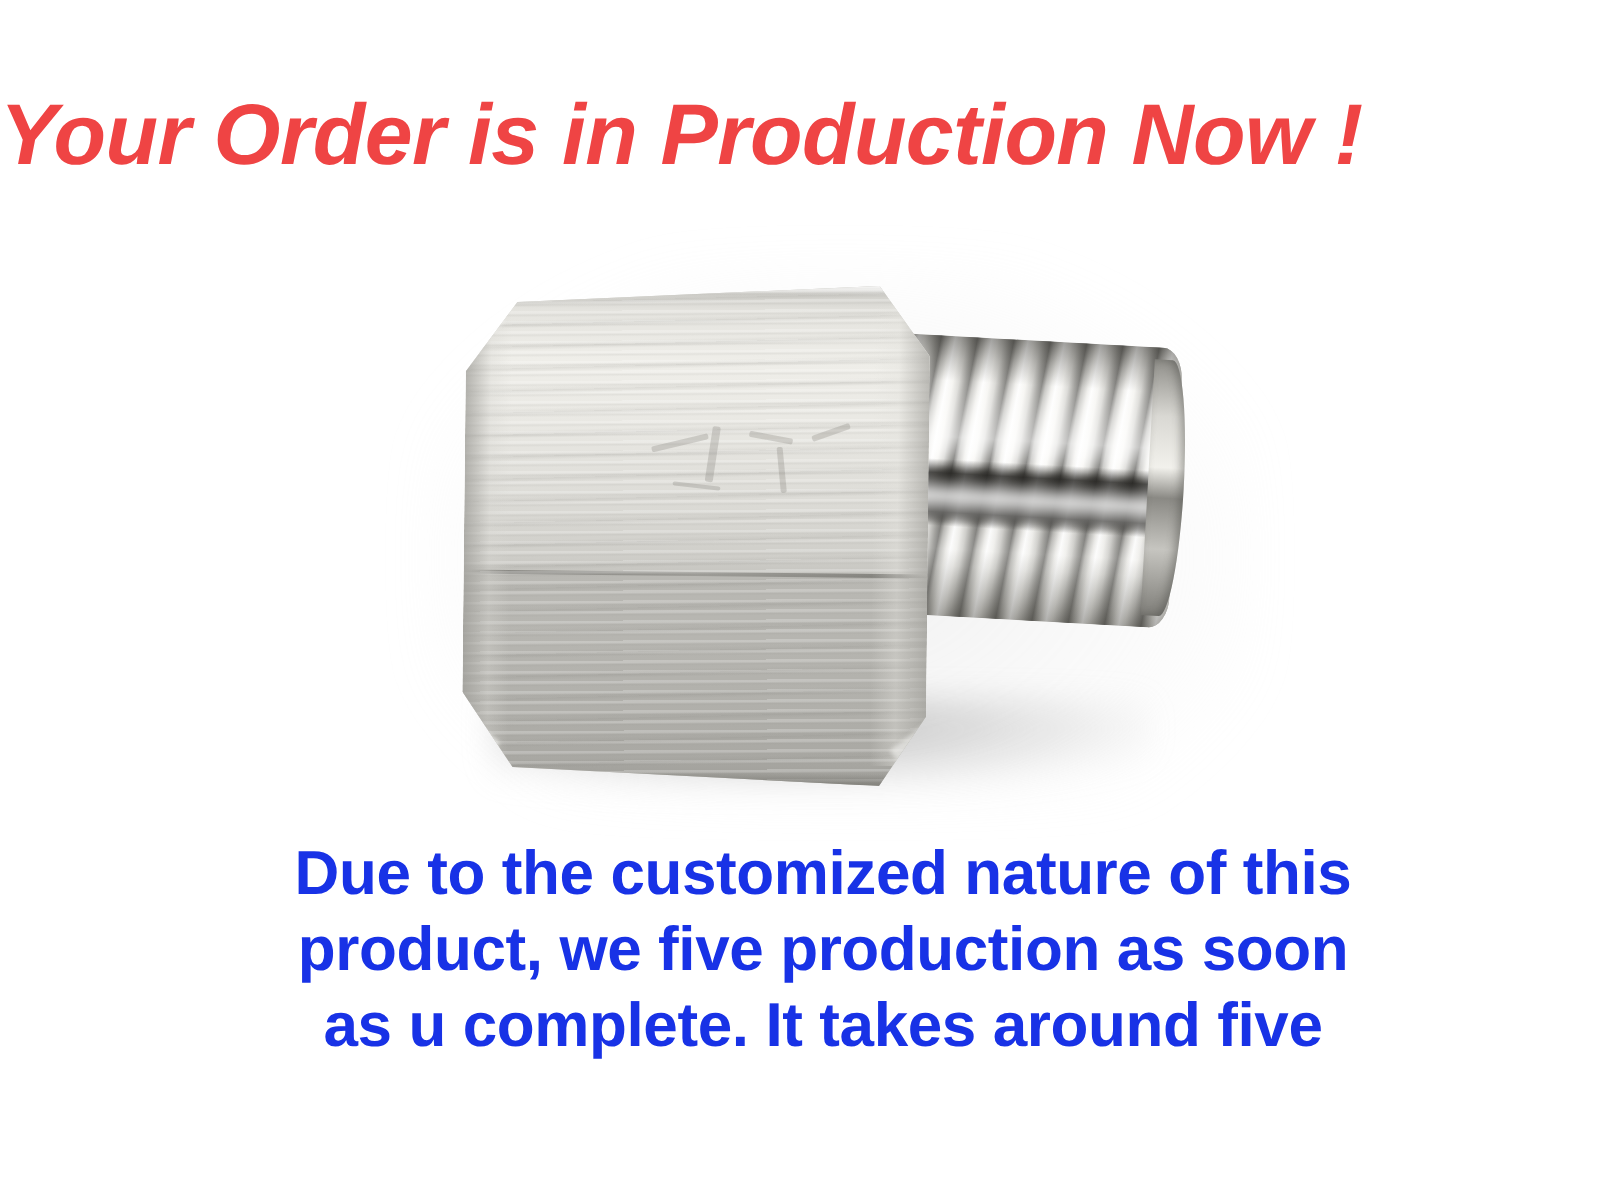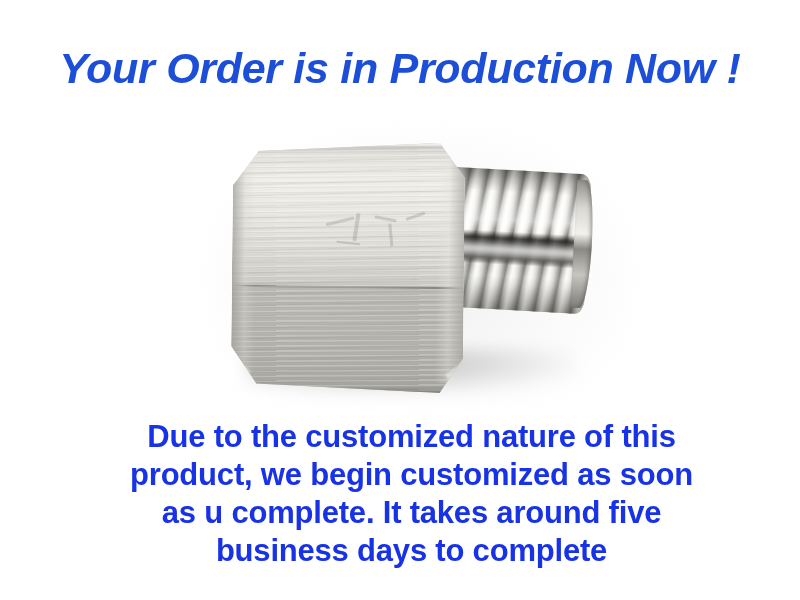--- a/index.html
+++ b/index.html
@@ -8,25 +8,25 @@
     background:#ffffff;
     font-family:"Liberation Sans", sans-serif;
     overflow:hidden;
     position:relative;
   }
 
   
   #headline{
     position:absolute;
     left:0; top:47px; width:800px;
-    text-align:center;
+    text-align:left;
     font-size:43px;
     font-weight:bold;
     font-style:italic;
-    color:#1d4ed8;
+    color:#ef4444;
     letter-spacing:-0.3px;
     white-space:nowrap;
     line-height:1.0;
   }
 
   
   #photo-stage{
     position:absolute;
     left:0; top:120px;
     width:800px; height:290px;
@@ -341,16 +341,15 @@
       <div class="bevel tl"></div>
       <div class="bevel bl"></div>
       <div class="bevel br"></div>
     </div>
   </div>
 
 </div>
 
 <div id="disclaimer">
   <span class="line">Due to the customized nature of this</span>
-  <span class="line">product, we begin customized as soon</span>
+  <span class="line">product, we five production as soon</span>
   <span class="line">as u complete. It takes around five</span>
-  <span class="line">business days to complete</span>
 </div>
 
 </body></html>

